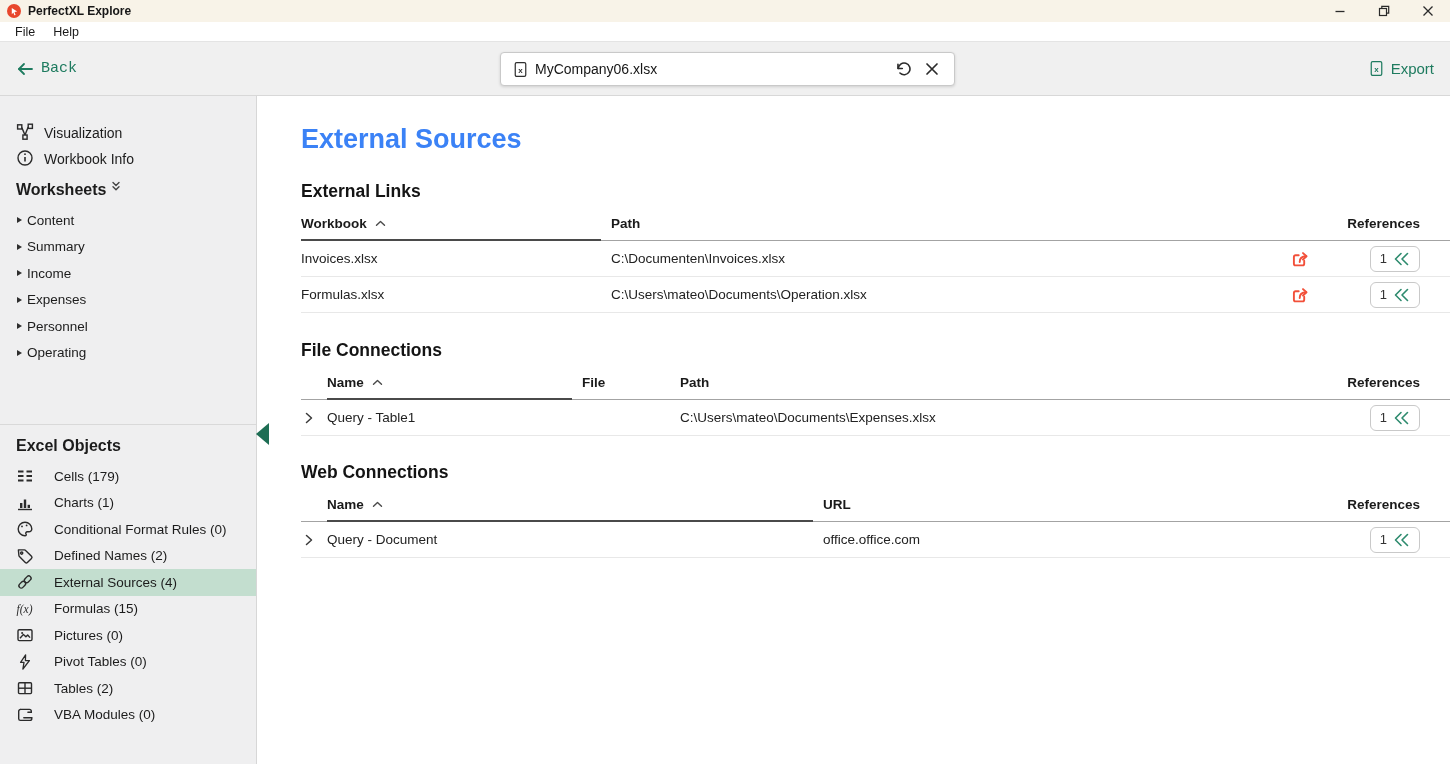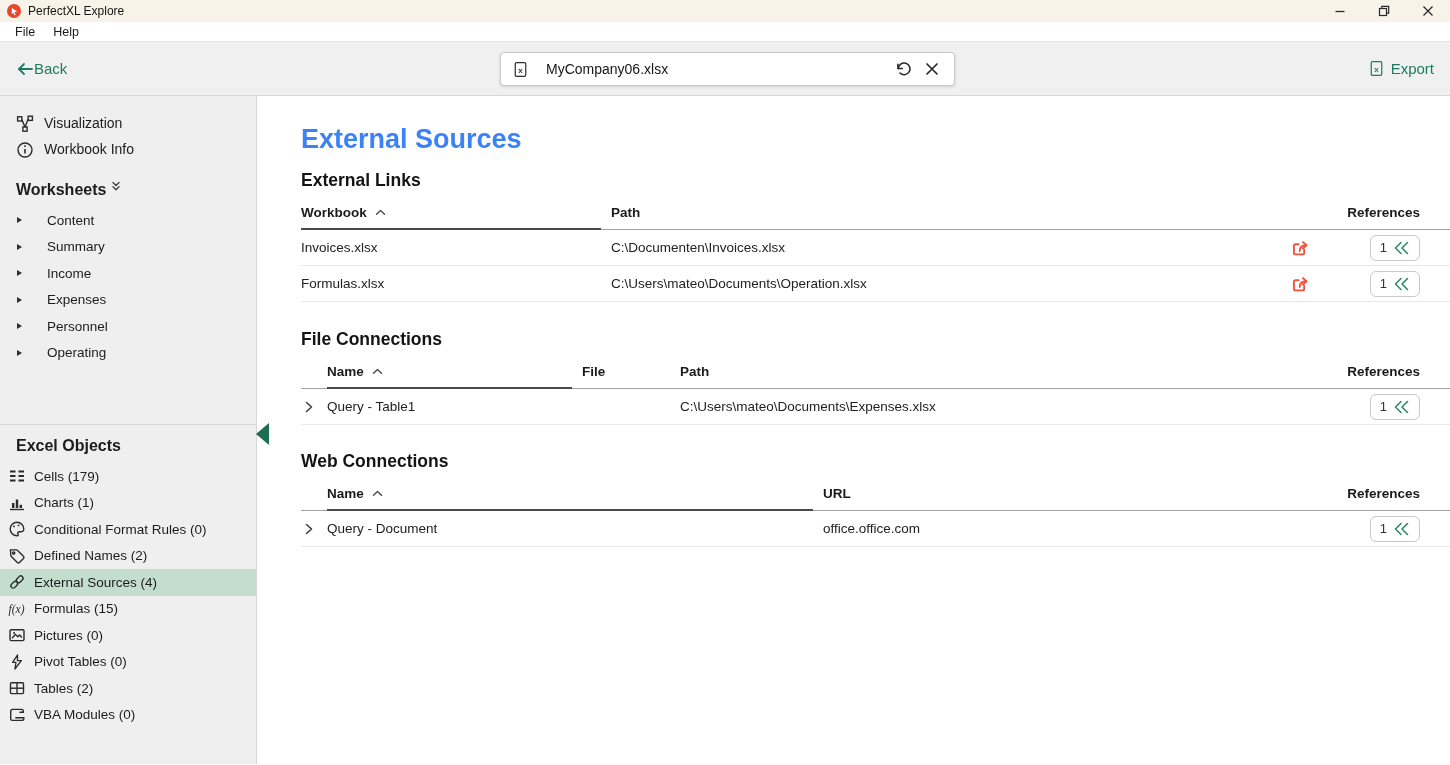--- a/index.html
+++ b/index.html
@@ -1,59 +1,59 @@
 <!DOCTYPE html>
 <html><head>
 <meta charset="utf-8">
 <style>
   * { margin:0; padding:0; box-sizing:border-box; }
   html,body { width:1450px; height:765px; overflow:hidden; }
   body { font-family:"Liberation Sans", sans-serif; color:#1c1c1c; background:#fff; }
 
   
-  .titlebar { height:22px; background:#f8f3e8; display:flex; align-items:center; padding-left:7px; }
+  .titlebar { height:22px; background:#f8f3e8; display:flex; align-items:center; padding-left:7px;font-weight:bold; }
   .app-icon { width:14px; height:14px; border-radius:50%; background:#e8472c; display:flex; align-items:center; justify-content:center; flex:0 0 auto; }
   .titlebar-text { font-size:12px; margin-left:7px; color:#161616; }
   .win-controls { margin-left:auto; display:flex; height:100%; }
   .win-btn { width:44px; height:22px; display:flex; align-items:center; justify-content:center; background:transparent; border:none; cursor:pointer; }
 
   
   .menubar { height:20px; background:#fff; display:flex; align-items:center; padding-left:6px; border-bottom:1px solid #e4e4e4; }
   .menu-item { font-size:12.5px; color:#1a1a1a; padding:0 9px; height:100%; display:flex; align-items:center; cursor:default; }
 
   
   .toolbar { height:54px; background:#f0f0f0; border-bottom:1px solid #d8d8d8; display:flex; align-items:center; position:relative; }
-  .back-btn { display:flex; align-items:center; margin-left:16px; color:#1e7b5f; font-size:15px; background:none; border:none; cursor:pointer; font-family:Liberation Sans, sans-serif; }
+  .back-btn { display:flex; align-items:center; gap:7px; margin-left:16px; color:#1e7b5f; font-size:15px; background:none; border:none; cursor:pointer; font-family:Liberation Mono, monospace; }
   .file-box { position:absolute; left:500px; top:10px; width:455px; height:34px; background:#fff; border:1px solid #c9c9c9; border-radius:4px; box-shadow:0 1px 3px rgba(0,0,0,.14); display:flex; align-items:center; padding:0 12px; }
-  .file-box .fname { font-size:14px; color:#161616; margin-left:18px;text-align:right; }
+  .file-box .fname { font-size:14px; color:#161616; margin-left:7px;text-align:right; }
   .file-box .spacer { flex:1; }
   .icon-btn { background:none; border:none; cursor:pointer; display:flex; align-items:center; justify-content:center; padding:3px; }
   .file-box .icon-btn + .icon-btn { margin-left:8px; }
   .export-btn { display:flex; align-items:center; gap:7px; margin-left:auto; margin-right:16px; color:#1e7b5f; font-size:15px; background:none; border:none; cursor:pointer; font-family:inherit; }
 
   
   .app-body { display:flex; height:668px; position:relative; }
   .sidebar { width:257px; background:#efeff0; border-right:1px solid #d7d7d7; padding-top:19px; flex:0 0 auto; }
-  .side-row { height:26px; display:flex; align-items:flex-start; padding-left:16px; gap:10px; font-size:14px; cursor:pointer; }
+  .side-row { height:26px; display:flex; align-items:flex-end; padding-left:16px; gap:10px; font-size:14px; cursor:pointer; }
   .side-row svg { flex:0 0 auto; }
   .side-header { height:26px; display:flex; align-items:flex-start; padding-left:16px; gap:4px; font-size:16px; font-weight:700; }
   .ws-header { margin-top:14px; cursor:pointer; }
-  .ws-item { height:26.5px; display:flex; align-items:center; padding-left:17px; gap:25px; font-size:13.5px; cursor:pointer; }
+  .ws-item { height:26.5px; display:flex; align-items:center; padding-left:17px; gap:5px; font-size:13.5px; cursor:pointer; }
   .tri { width:0; height:0; border-left:5px solid #2e2e2e; border-top:3.5px solid transparent; border-bottom:3.5px solid transparent; }
   .side-divider { height:1px; background:#d9d9d9; margin-top:58px; }
   .obj-header { margin-top:12px; }
-  .obj-item { height:26.5px; display:flex; align-items:center; padding-left:8px; gap:8px; font-size:13.5px; cursor:pointer; }
+  .obj-item { height:26.5px; display:flex; align-items:center; padding-left:16px; gap:20px; font-size:13.5px; cursor:pointer; }
   .obj-item.selected { background:#c3decf; }
   .collapse-arrow { position:absolute; left:256px; top:327px; width:0; height:0; border-top:11px solid transparent; border-bottom:11px solid transparent; border-right:13px solid #1e6e54; cursor:pointer; }
 
   
   .main { flex:1; background:#fff; padding-left:44px; overflow:hidden; }
   h1.page-title { margin-top:26px; font-size:27px; line-height:34px; font-weight:700; color:#3b82f6; }
   h2.section-title { font-size:17.5px; line-height:24px; font-weight:700; color:#141414; }
-  .st-links { margin-top:12px; }
+  .st-links { margin-top:23px; }
   .st-file { margin-top:25px; }
   .st-web { margin-top:24px; }
 
   .tbl { margin-top:4px; }
   .tbl .hrow { display:grid; align-items:center; height:34px; border-bottom:1px solid #a3a3a3; font-size:13.5px; font-weight:700; color:#1a1a1a; padding-right:30px; }
   .tbl .drow { display:grid; align-items:center; height:36px; border-bottom:1px solid #e8e8e8; font-size:13.5px; color:#222; padding-right:30px; }
   .g-links { grid-template-columns:310px 1fr 60px 90px; }
   .g-file  { grid-template-columns:26px 255px 98px 1fr 150px; }
   .g-web   { grid-template-columns:26px 496px 1fr 150px; }
   .sorted { position:relative; display:flex; align-items:center; gap:8px; height:100%; }

